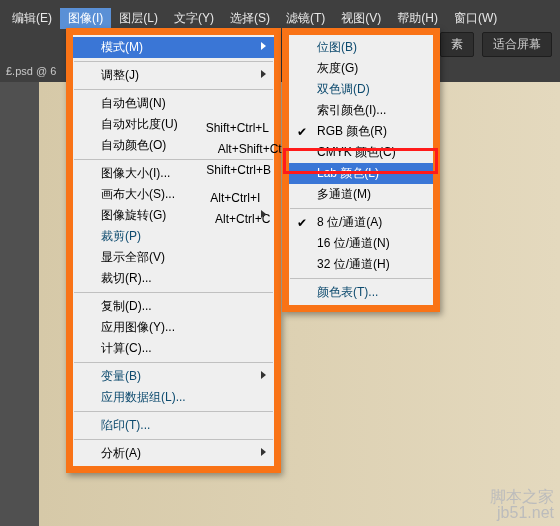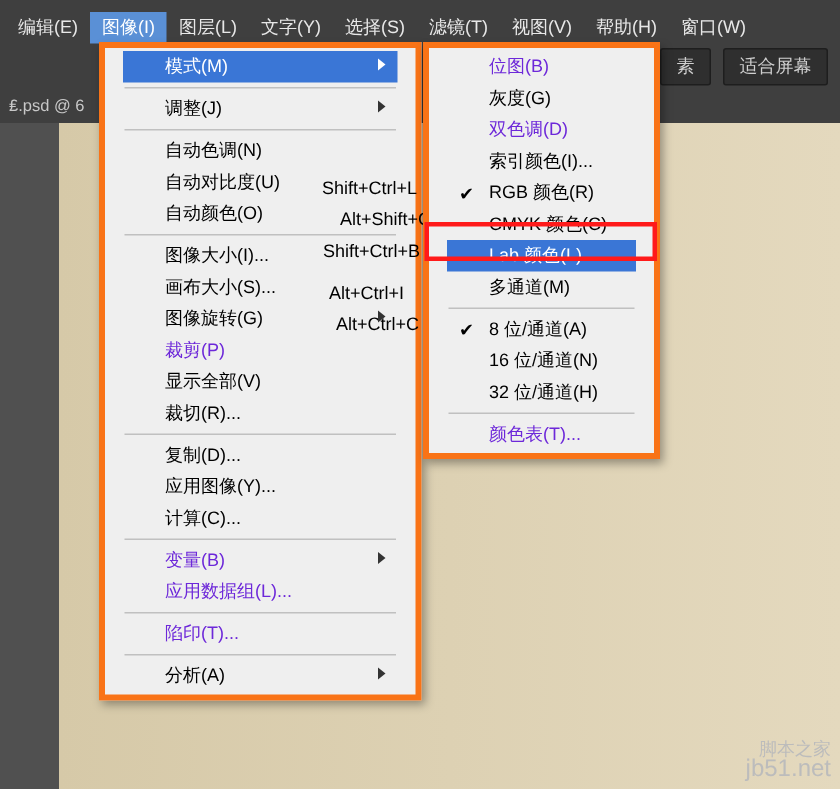--- a/index.html
+++ b/index.html
@@ -8,27 +8,27 @@
 .chrome { background: #fca5a5; }
 .tabbar { height: 8px; background: #3f3f3f; }
 .menubar { display: flex; align-items: center; height: 20px; background: #3f3f3f; padding-left: 4px; }
 .menubar .mi { color: #e8e8e8; padding: 2px 8px; cursor: default; }
 .menubar .mi.active { background: #5a90d6; color: #fff; }
 .toolbar { height: 32px; background: #3f3f3f; display: flex; align-items: center; justify-content: flex-end; padding-right: 8px; gap: 8px; }
 .toolbar .btn { background: #2f2f2f; color: #d0d0d0; padding: 3px 10px; border: 1px solid #1e1e1e; border-radius: 2px; }
 .doctab { height: 22px; background: #3f3f3f; display: flex; align-items: center; padding-left: 6px; color: #c8c8c8; font-size: 11px; }
 .canvas-bg { position: absolute; left: 0; top: 82px; right: 0; bottom: 0; background: linear-gradient(90deg, #505050 0%, #505050 7%, #d6c9a8 7%, #e4d9be 100%); }
 .watermark { position: absolute; right: 6px; bottom: 4px; color: #bcbcbc; font-size: 16px; }
-.watermark-cn { position: absolute; right: 6px; bottom: 18px; color: #bcbcbc; font-size: 12px; font-family: KaiTi, serif; }
+.watermark-cn { position: absolute; right: 6px; bottom: 18px; color: #bcbcbc; font-size: 16px; font-family: KaiTi, serif; }
 
 
-.menu { position: absolute; background: #efefef; border: 4px solid #f97316; box-shadow: 2px 3px 6px rgba(0,0,0,.35); padding: 2px 12px; }
+.menu { position: absolute; background: #efefef; border: 7px solid #f97316; box-shadow: 2px 3px 6px rgba(0,0,0,.35); padding: 2px 0; }
 .menu .item { display: flex; align-items: center; height: 21px; padding: 0 28px 0 28px; color: #000; cursor: default; white-space: nowrap; position: relative; }
 .menu .item.hl { background: #3a76d6; color: #fff; }
-.menu .item.disabled { color: #6d28d9; }
+.menu .item.disabled { color: #0c4a6e; }
 .menu .item .sc { margin-left: auto; padding-left: 40px; color: #000; margin-top: 48px; }
 .menu .item .arrow { position: absolute; right: 8px; top: 5px; width: 0; height: 0; border-top: 4px solid transparent; border-bottom: 4px solid transparent; border-left: 5px solid #333; }
 .menu .item.hl .arrow { border-left-color: #fff; }
 .menu .sep { height: 1px; background: #c0c0c0; margin: 3px 1px; }
 .menu .check { position: absolute; left: 8px; top: 4px; color: #000; }
 .menu1 { left: 66px; top: 28px; width: 215px; }
 .menu2 { left: 282px; top: 28px; width: 158px; }
 .redbox { position: absolute; border: 3px solid #ff1a1a; pointer-events: none; }
 .redbox1 { left: 283px; top: 148px; width: 155px; height: 26px; }
 </style>

